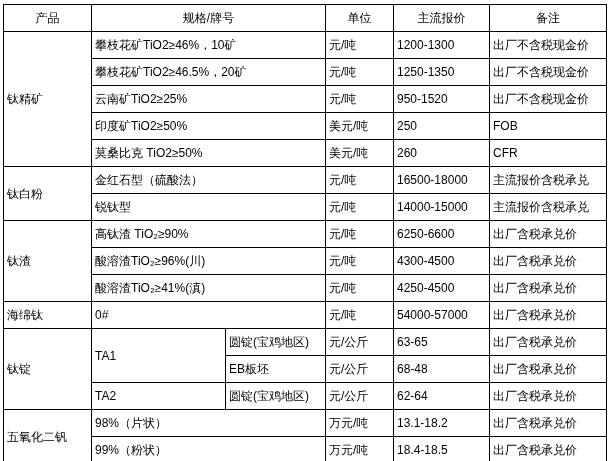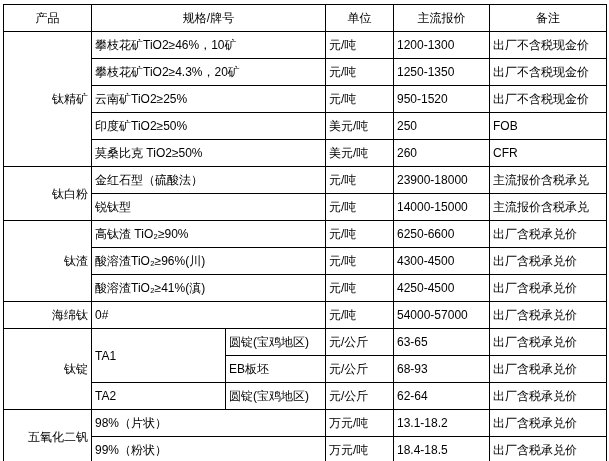--- a/index.html
+++ b/index.html
@@ -37,21 +37,21 @@
   }
   .hdr td {
     text-align: center;
     font-weight: bold;
     font-size: 13px;
     height: 22px;
   }
   .cat {
     font-weight: bold;
     font-size: 13px;
-    text-align: right;
+    text-align: left;
     padding-left: 5px;
   }
   .c-left { text-align: left; }
   .row td { height: 22px; }
   
   col.c1 { width: 88px; }
   col.c2 { width: 134px; }
   col.c3 { width: 100px; }
   col.c4 { width: 68px; }
   col.c5 { width: 96px; }
@@ -79,21 +79,21 @@
           <td colspan="1">备注</td>
         </tr>
         <tr class="row">
           <td class="cat" rowspan="5">钛精矿</td>
           <td class="c-left" colspan="2">攀枝花矿TiO2≥46%，10矿</td>
           <td class="c-left">元/吨</td>
           <td class="c-left">1200-1300</td>
           <td class="c-left">出厂不含税现金价</td>
         </tr>
         <tr class="row">
-          <td class="c-left" colspan="2">攀枝花矿TiO2≥4.3%，20矿</td>
+          <td class="c-left" colspan="2">攀枝花矿TiO2≥46.5%，20矿</td>
           <td class="c-left">元/吨</td>
           <td class="c-left">1250-1350</td>
           <td class="c-left">出厂不含税现金价</td>
         </tr>
         <tr class="row">
           <td class="c-left" colspan="2">云南矿TiO2≥25%</td>
           <td class="c-left">元/吨</td>
           <td class="c-left">950-1520</td>
           <td class="c-left">出厂不含税现金价</td>
         </tr>
@@ -106,21 +106,21 @@
         <tr class="row">
           <td class="c-left" colspan="2">莫桑比克 TiO2≥50%</td>
           <td class="c-left">美元/吨</td>
           <td class="c-left">260</td>
           <td class="c-left">CFR</td>
         </tr>
         <tr class="row">
           <td class="cat" rowspan="2">钛白粉</td>
           <td class="c-left" colspan="2">金红石型（硫酸法）</td>
           <td class="c-left">元/吨</td>
-          <td class="c-left">23900-18000</td>
+          <td class="c-left">16500-18000</td>
           <td class="c-left">主流报价含税承兑</td>
         </tr>
         <tr class="row">
           <td class="c-left" colspan="2">锐钛型</td>
           <td class="c-left">元/吨</td>
           <td class="c-left">14000-15000</td>
           <td class="c-left">主流报价含税承兑</td>
         </tr>
         <tr class="row">
           <td class="cat" rowspan="3">钛渣</td>
@@ -152,21 +152,21 @@
           <td class="cat" rowspan="3">钛锭</td>
           <td class="c-left" rowspan="2">TA1</td>
           <td class="c-left">圆锭(宝鸡地区)</td>
           <td class="c-left">元/公斤</td>
           <td class="c-left">63-65</td>
           <td class="c-left">出厂含税承兑价</td>
         </tr>
         <tr class="row">
           <td class="c-left">EB板坯</td>
           <td class="c-left">元/公斤</td>
-          <td class="c-left">68-93</td>
+          <td class="c-left">68-48</td>
           <td class="c-left">出厂含税承兑价</td>
         </tr>
         <tr class="row">
           <td class="c-left" rowspan="1">TA2</td>
           <td class="c-left">圆锭(宝鸡地区)</td>
           <td class="c-left">元/公斤</td>
           <td class="c-left">62-64</td>
           <td class="c-left">出厂含税承兑价</td>
         </tr>
         <tr class="row">

